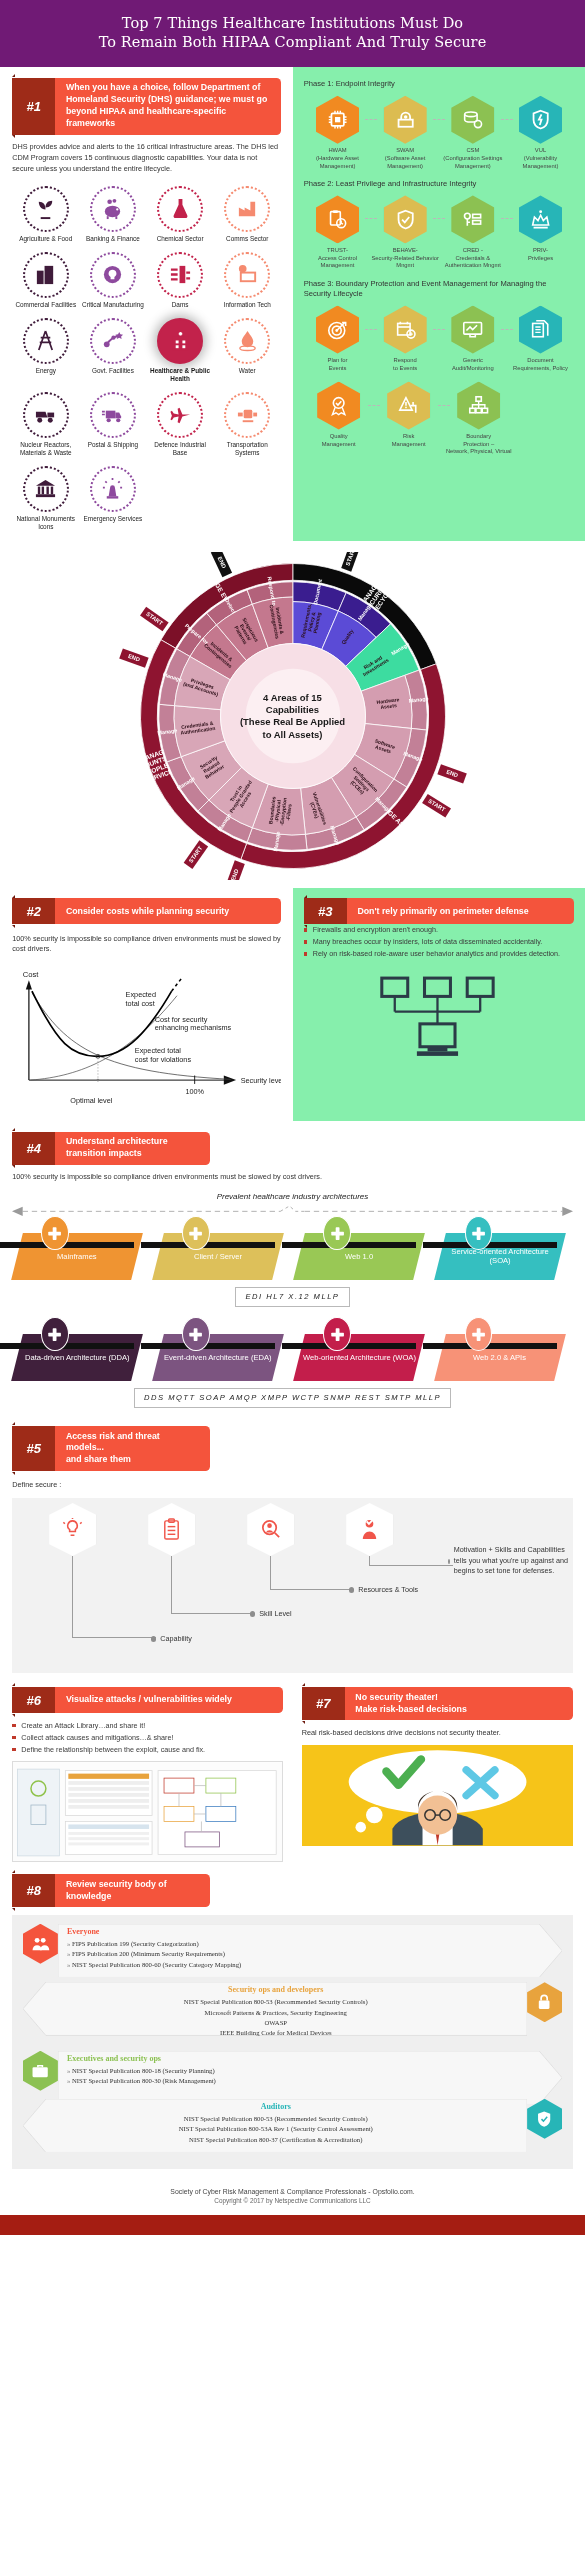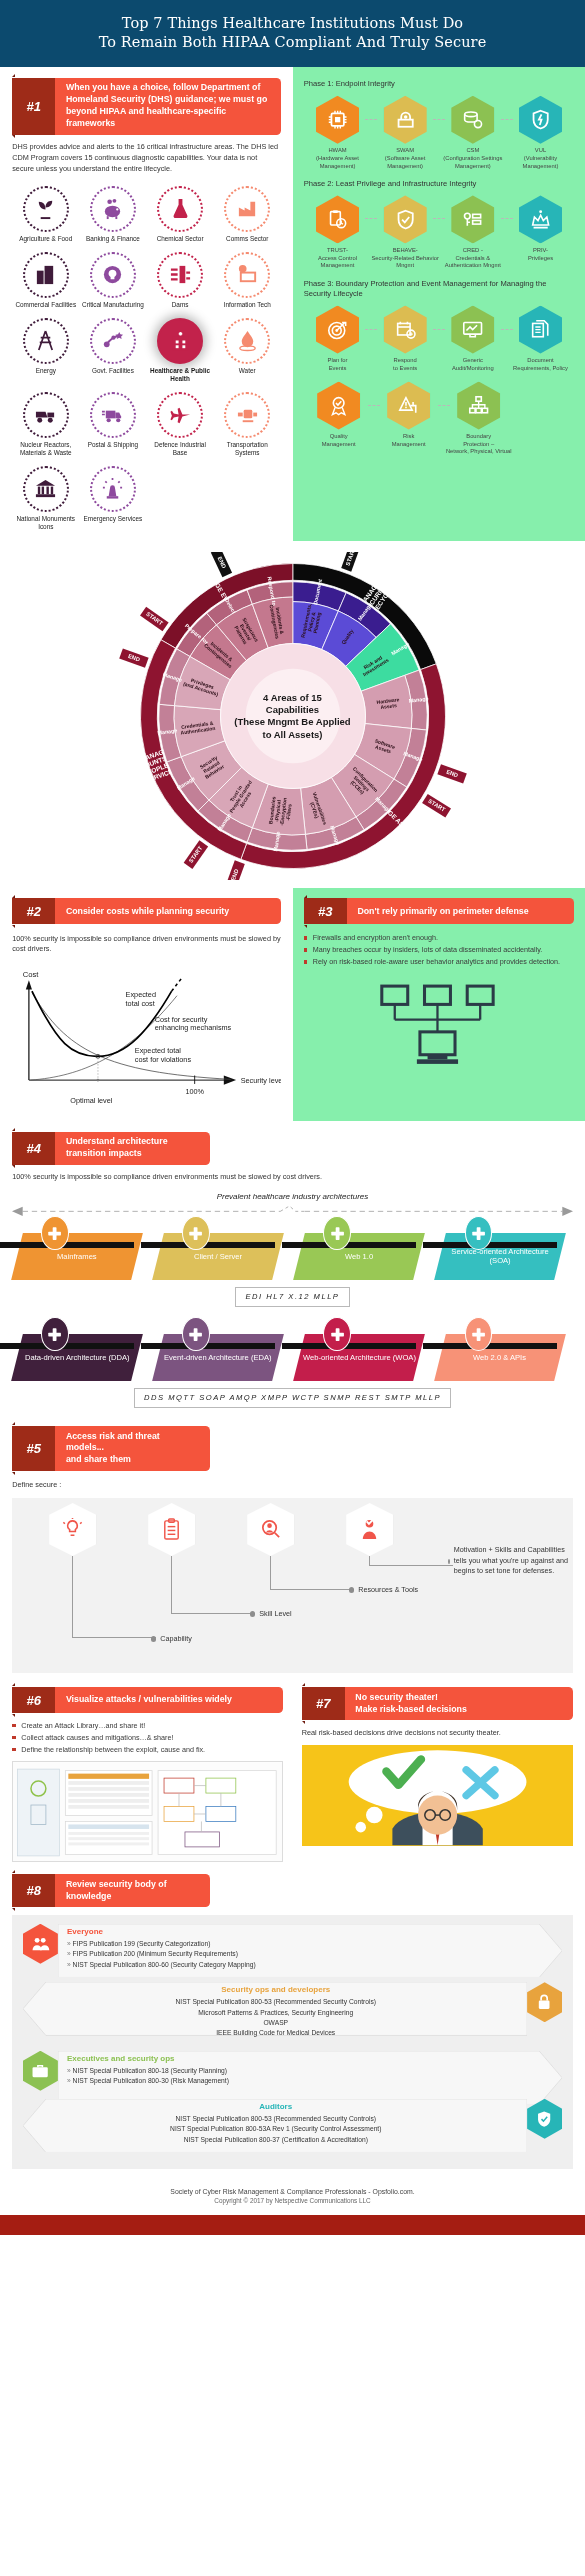--- a/index.html
+++ b/index.html
@@ -7,21 +7,21 @@
     width: 585px;
     font-family: "Liberation Sans", sans-serif;
     background: #ffffff;
     color: #3a3a3a;
     -webkit-font-smoothing: antialiased;
   }
   .page { width: 585px; position: relative; }
 
   
   .hdr {
-    background: #0c4a6e;
+    background: #701a75;
     padding: 13.7px 15.2px 15.2px;
     text-align: center;
   }
   .hdr h1 {
     color: #fff;
     font-size: 14.5px;
     font-weight: 400;
     line-height: 1.32;
     letter-spacing: 0.1px;
     font-family: "DejaVu Serif", serif;
@@ -202,21 +202,21 @@
   .tline { position:absolute; border-left:0.8px solid #9c9c9c; border-bottom:0.8px solid #9c9c9c; }
 
   
   .sec67 { display:flex; padding: 9.1px 6.1px 3px; gap: 6.1px;}
   .sec67 > div { width: 50%; padding: 0 6.1px; }
   .attack-img { border:0.8px solid #dcdcdc; background:#fdfdfd; margin-top:6.1px; height:101px; overflow:hidden;}
   .thinker { background:#f6c419; margin-top:6.1px; height:101px; position:relative; overflow:hidden;}
 
   
   .sec8 { padding: 9.1px 12.2px 3px; }
-  .kbox { background:#efefef; margin-top:7.6px; padding: 9.1px 10.7px 12.2px; }
+  .kbox { background:#efefef; margin-top:7.6px; padding: 9.1px 10.7px 12.2px; font-family: Liberation Serif, serif; }
   .krow { display:flex; align-items:flex-start; margin-bottom: 7.6px; position:relative;}
   .krow .kicon {
     width:35px; height:40px;
     clip-path: polygon(50% 0%, 100% 25%, 100% 75%, 50% 100%, 0% 75%, 0% 25%);
     display:flex; align-items:center; justify-content:center; flex:0 0 35px;
   }
   .krow .kicon svg{ width:18.3px; height:18.3px; }
   .ktag { font-size:8px; font-weight:bold; margin-bottom:3px; }
   .klist { list-style:none; font-size:6.7px; line-height:1.55; color:#333; }
   .klist li:before{ content:"\00BB  "; color:#7a7a7a; }
@@ -755,21 +755,21 @@
             <text x="112.66603113006782" y="396.8517538321562" font-size="7.5" fill="#fff" font-weight="bold" text-anchor="middle" dominant-baseline="middle" font-family="Liberation Sans, sans-serif" transform="rotate(305,112.66603113006782,396.8517538321562)">START</text>
             <rect x="13.388238185528337" y="132.07152818170155" width="36" height="14" fill="#8e1430" transform="rotate(380,31.388238185528337,139.07152818170155)"></rect>
             <text x="31.388238185528337" y="139.07152818170155" font-size="7.5" fill="#fff" font-weight="bold" text-anchor="middle" dominant-baseline="middle" font-family="Liberation Sans, sans-serif" transform="rotate(380,31.388238185528337,139.07152818170155)">END</text>
             <rect x="40.14824616784378" y="80.66603113006782" width="36" height="14" fill="#8e1430" transform="rotate(395,58.14824616784378,87.66603113006782)"></rect>
             <text x="58.14824616784378" y="87.66603113006782" font-size="7.5" fill="#fff" font-weight="bold" text-anchor="middle" dominant-baseline="middle" font-family="Liberation Sans, sans-serif" transform="rotate(395,58.14824616784378,87.66603113006782)">START</text>
           </g>
       </svg>
       <div class="center-txt">
         <div>4 Areas of 15</div>
         <div>Capabilities</div>
-        <div>(These Mngmt Be Applied</div>
+        <div>(These Real Be Applied</div>
         <div>to All Assets)</div>
       </div>
     </div>
   </div>
 
   <div class="col2">
     <div class="colL" style="background:#fff">
       <div class="ribbon">
         <div class="num">#2</div>
         <div class="rtxt">Consider costs while planning security</div>
@@ -809,21 +809,21 @@
           <text x="76" y="180" font-size="9.5" fill="#222" font-family="Liberation Sans, sans-serif">Optimal level</text>
         </svg>
       </div>
     </div>
 
     <div class="colR">
       <div class="ribbon">
         <div class="num">#3</div>
         <div class="rtxt">Don't rely primarily on perimeter defense</div>
       </div>
-      <ul class="bul" style="margin-top:9px">
+      <ul class="bul" style="margin-top:1px">
           <li>Firewalls and encryption aren't enough.</li>
           <li>Many breaches occur by insiders, lots of data disseminated accidentally.</li>
           <li>Rely on risk-based role-aware user behavior analytics and provides detection.</li>
         </ul>
       <div class="net-diagram">
         <svg width="130" height="90" viewBox="0 0 170 118">
           <rect x="10" y="8" width="34" height="24" fill="none" stroke="#2b3b47" stroke-width="4"></rect>
           <rect x="66" y="8" width="34" height="24" fill="none" stroke="#2b3b47" stroke-width="4"></rect>
           <rect x="122" y="8" width="34" height="24" fill="none" stroke="#2b3b47" stroke-width="4"></rect>
           <line x1="27" y1="32" x2="27" y2="52" stroke="#2b3b47" stroke-width="3"></line>

